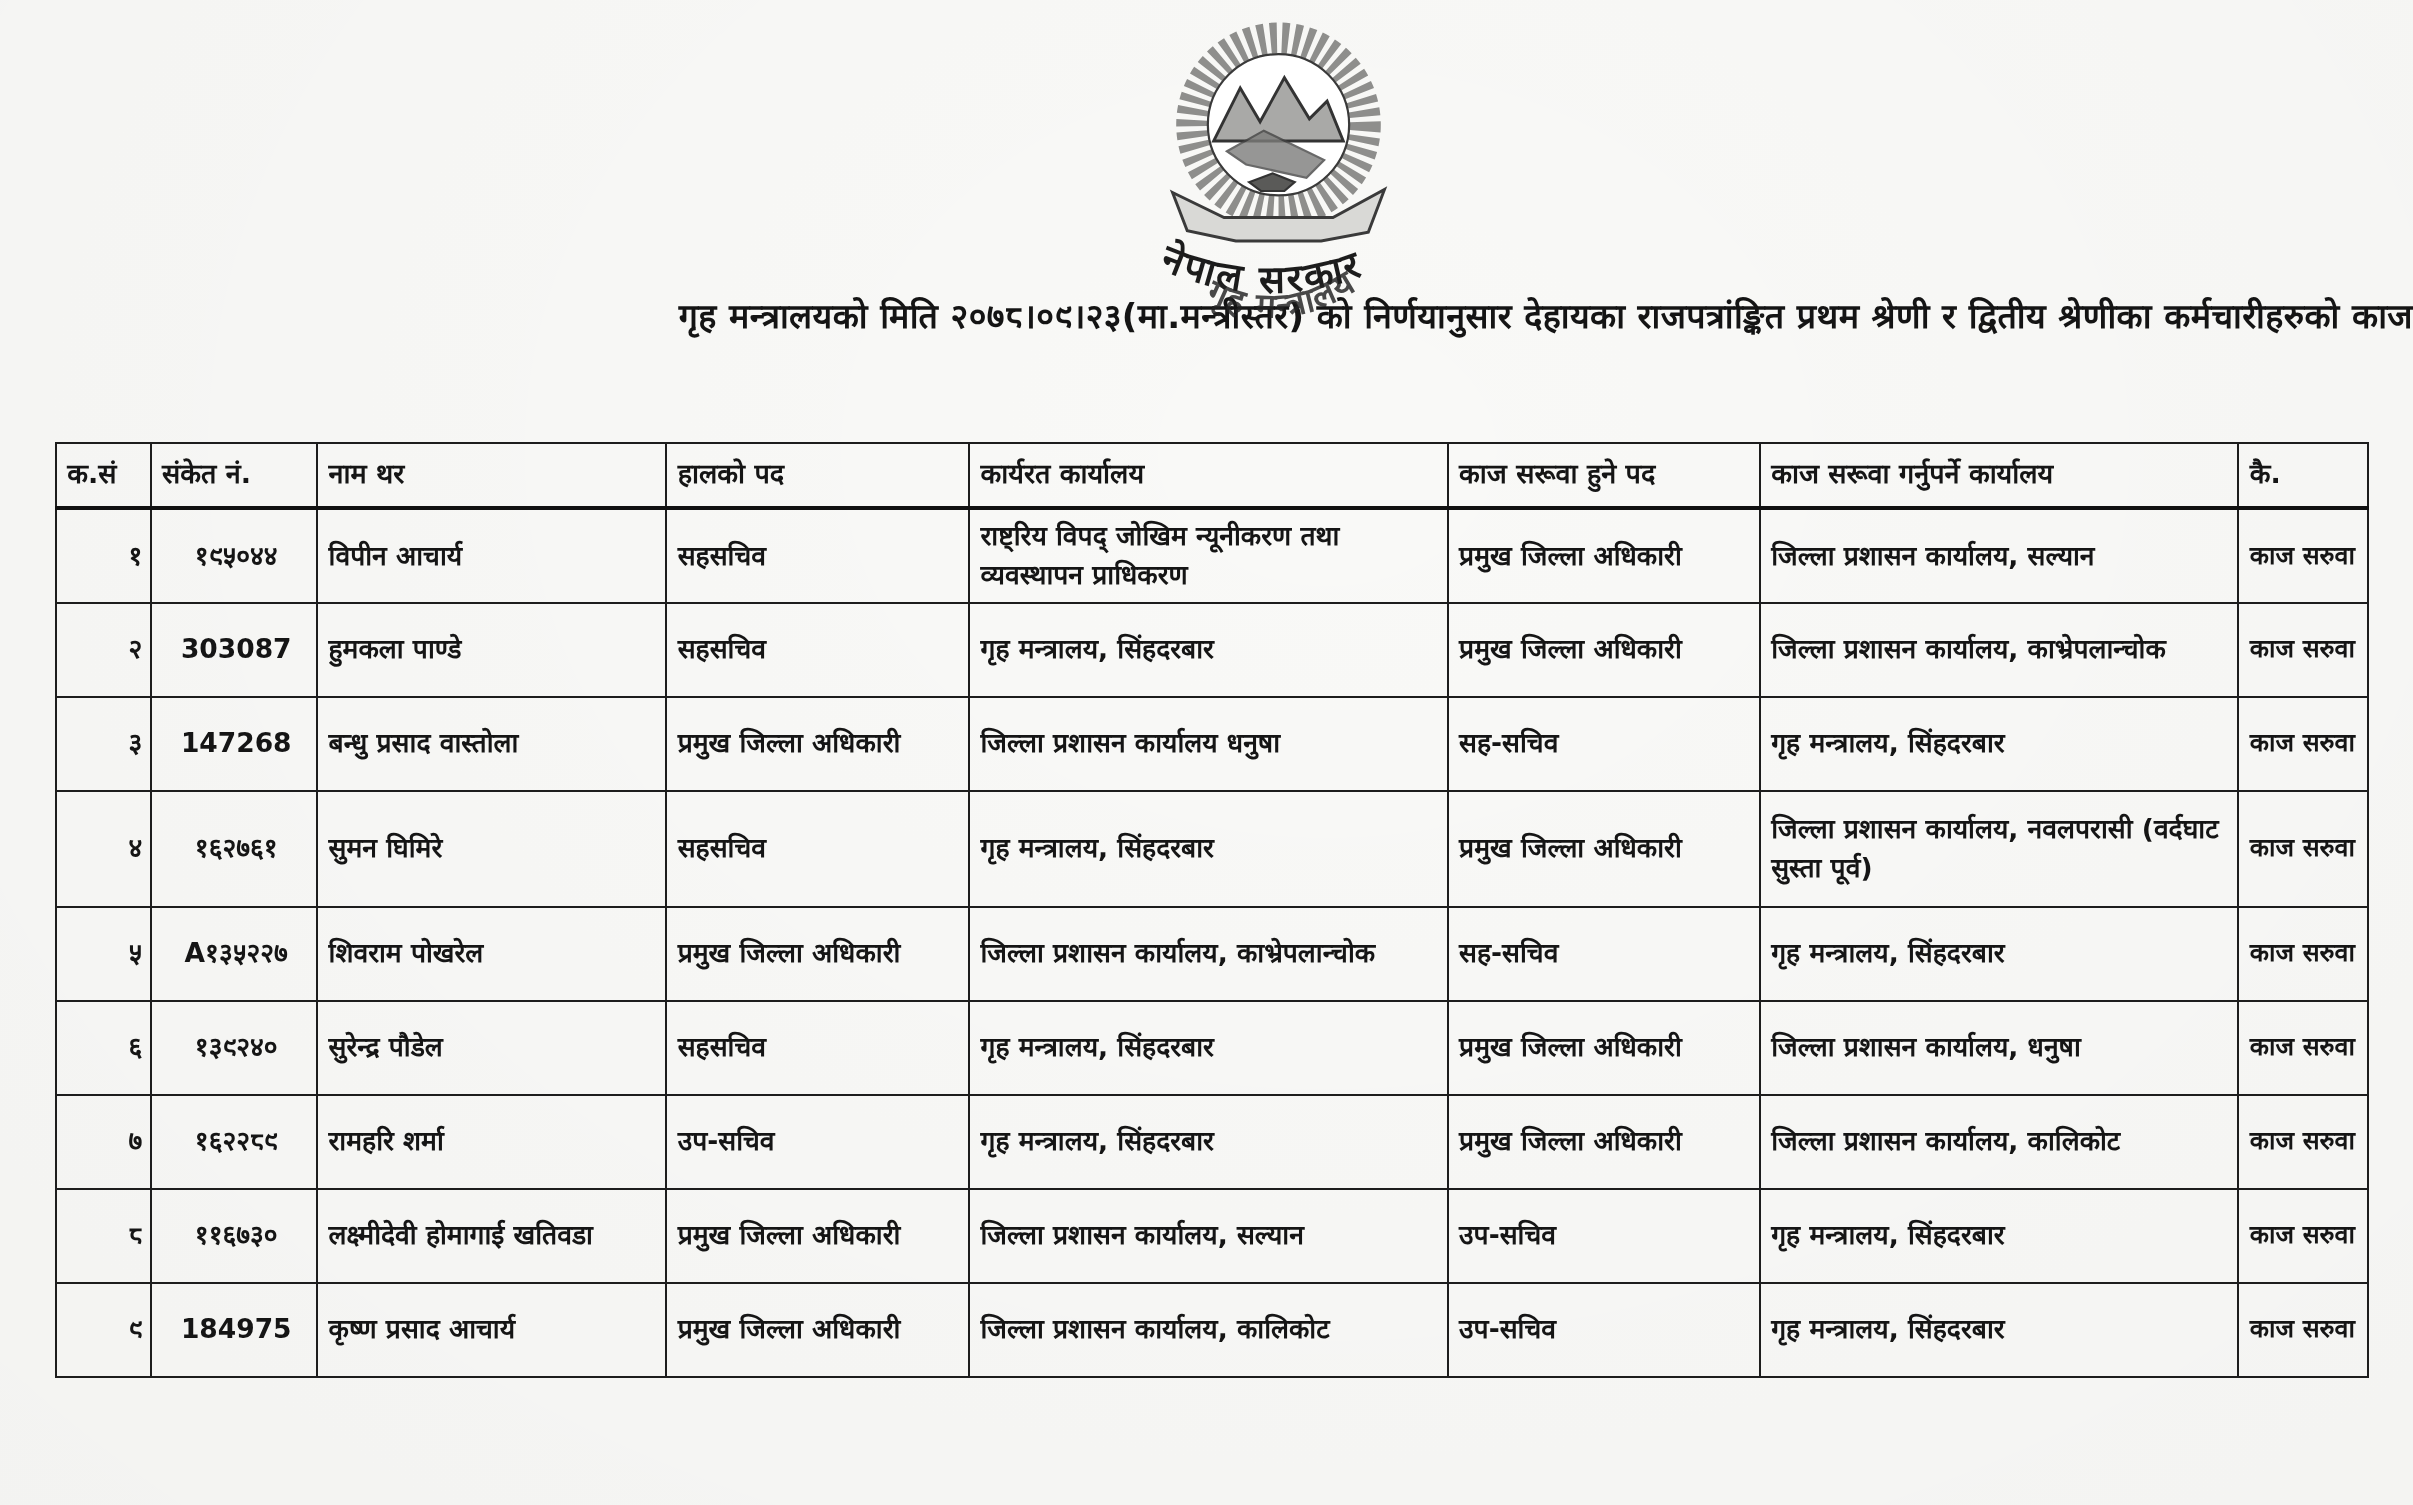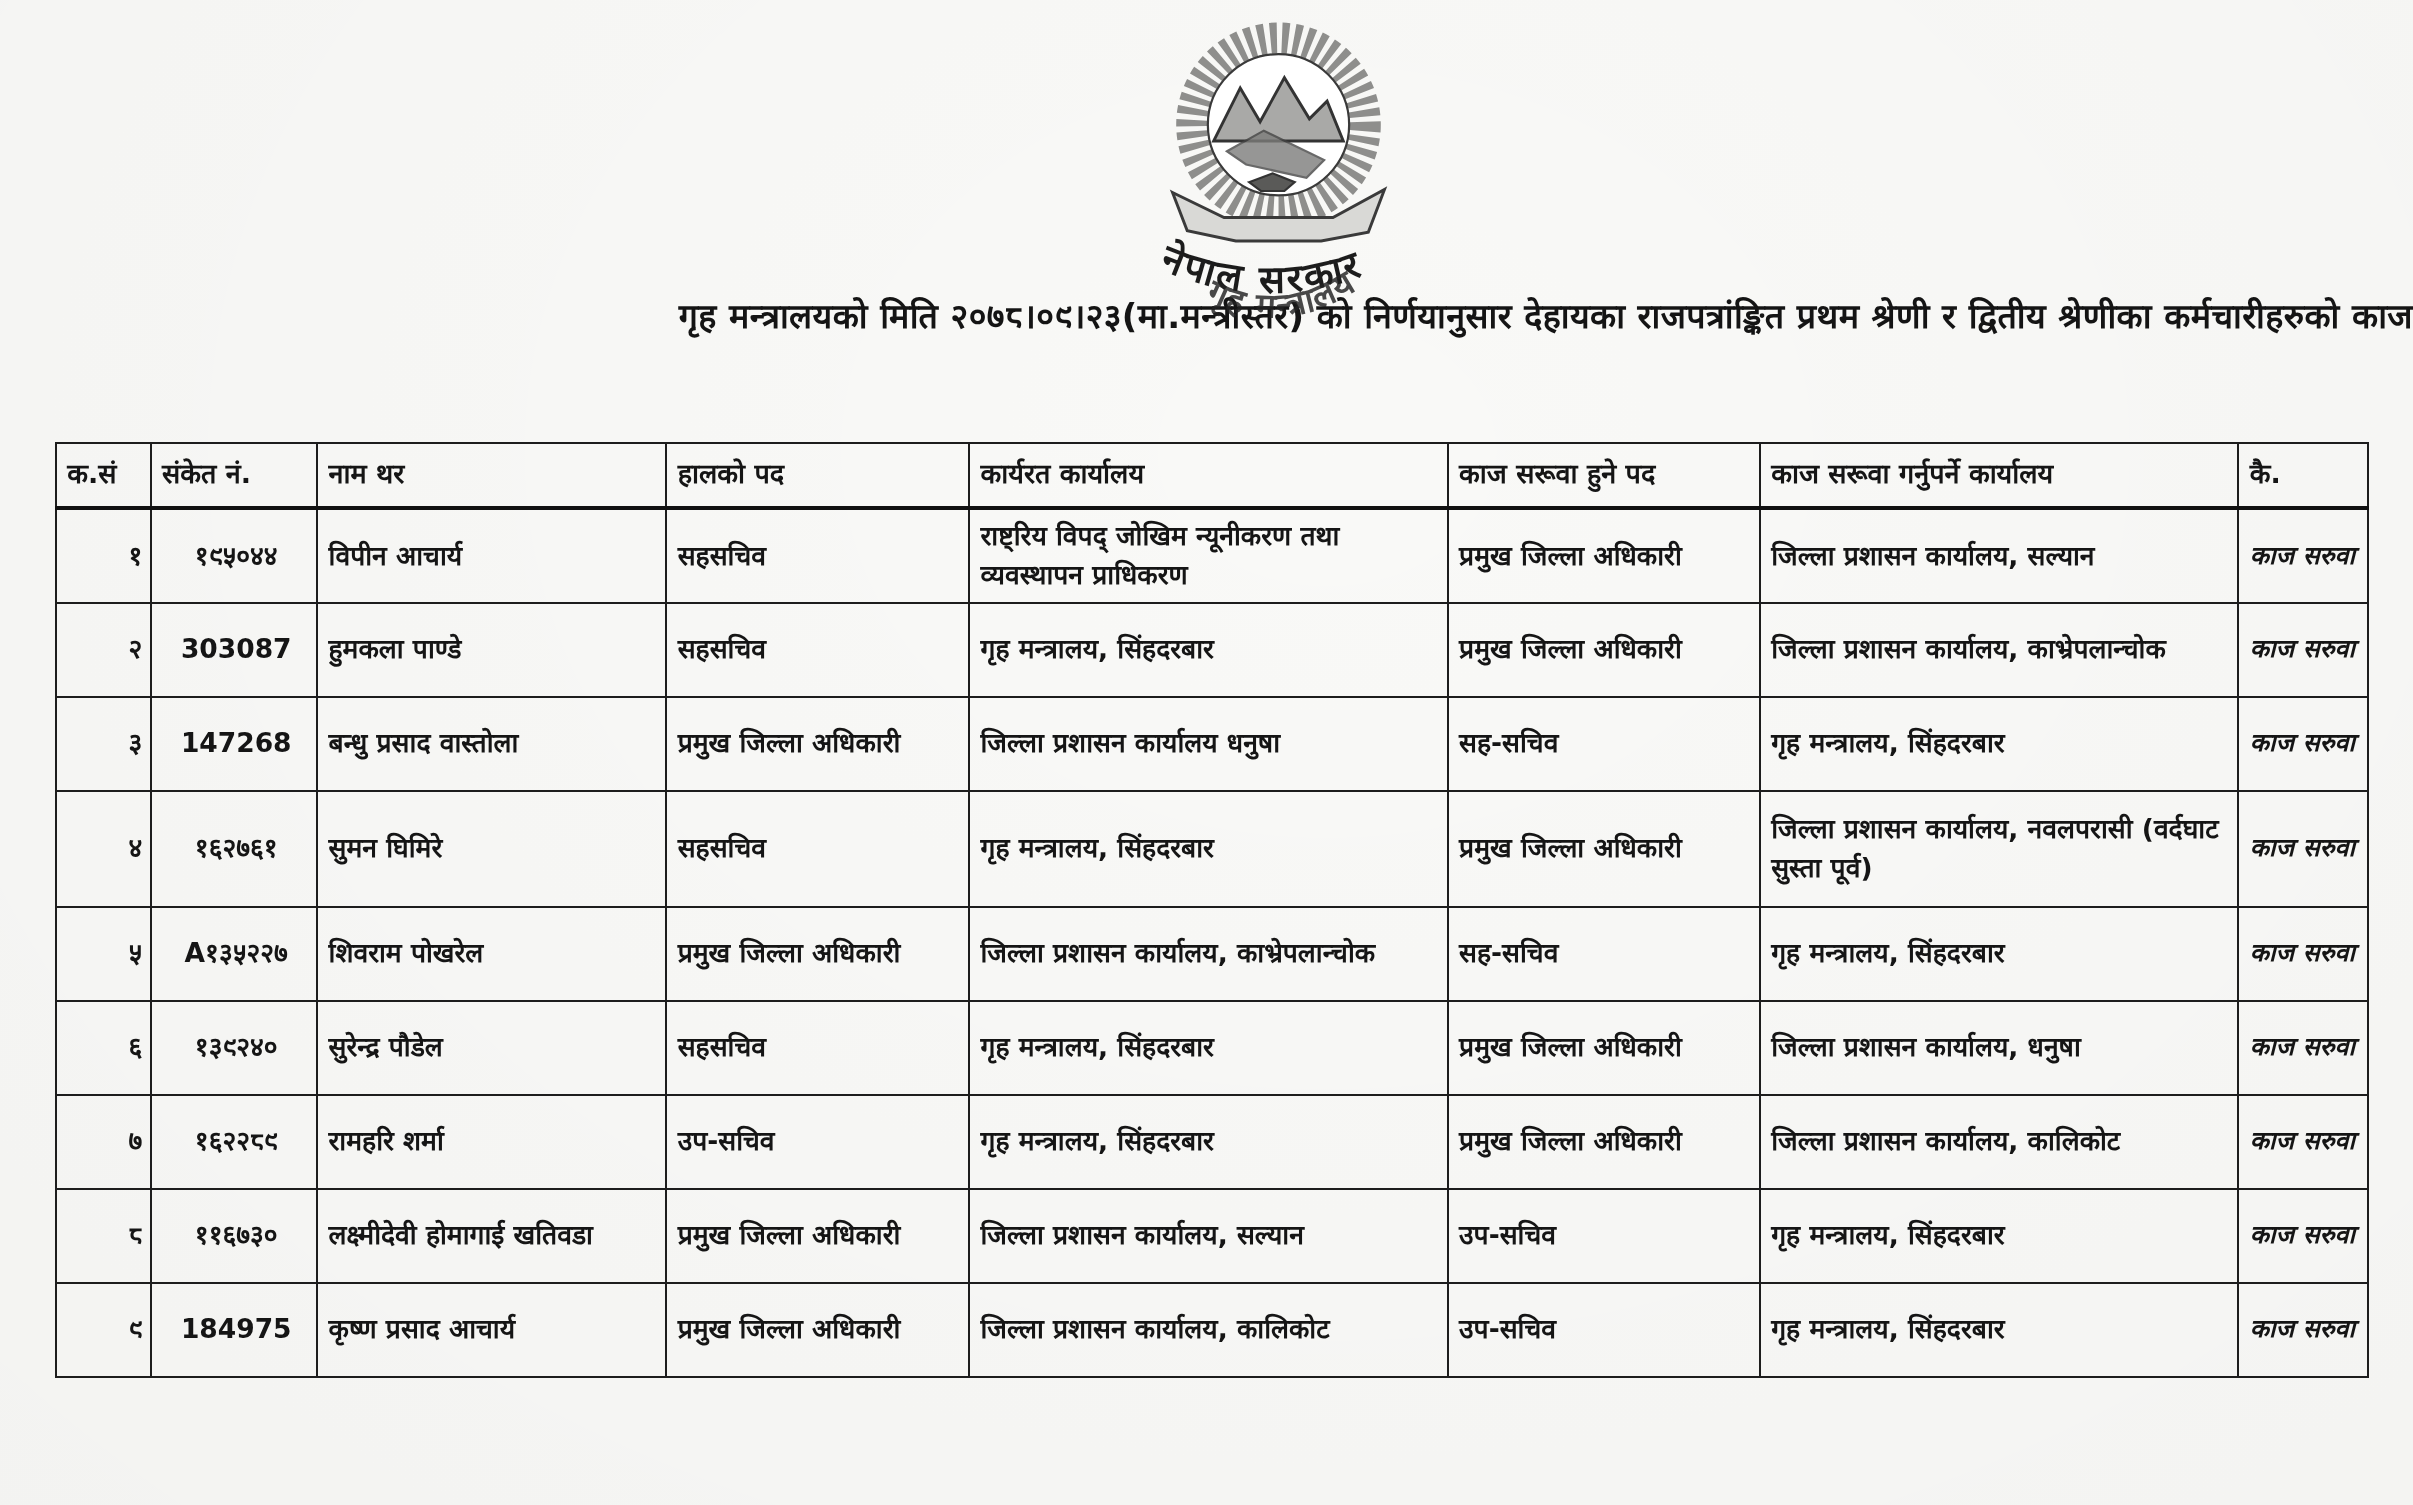--- a/index.html
+++ b/index.html
@@ -71,21 +71,21 @@
     font-size: 27px;
     font-weight: 700;
     text-align: left;
     vertical-align: top;
     padding-top: 10.3px;
     border-bottom: 4.4px solid #111;
   }
   .transfer td { height: 94px; font-weight: 600; }
   .transfer td.c-sn   { text-align: right; padding-right: 7.4px; }
   .transfer td.c-code { text-align: center; padding-right: 5.9px; }
-  .transfer td.c-remarks { font-size: 25px; line-height: 1.7; vertical-align: middle; font-style: italic; }
+  .transfer td.c-remarks { font-size: 25px; line-height: 1.7; vertical-align: middle; }
   .transfer tr.tall td { height: 116px; }
 </style>
 </head>
 <body>
 
 <div class="page">
 
   <svg class="emblem" viewBox="0 0 460 500" xmlns="http://www.w3.org/2000/svg">
     <defs>
       <path id="arc-gov" d="M 60 352 Q 230 430 400 340" fill="none"></path>

